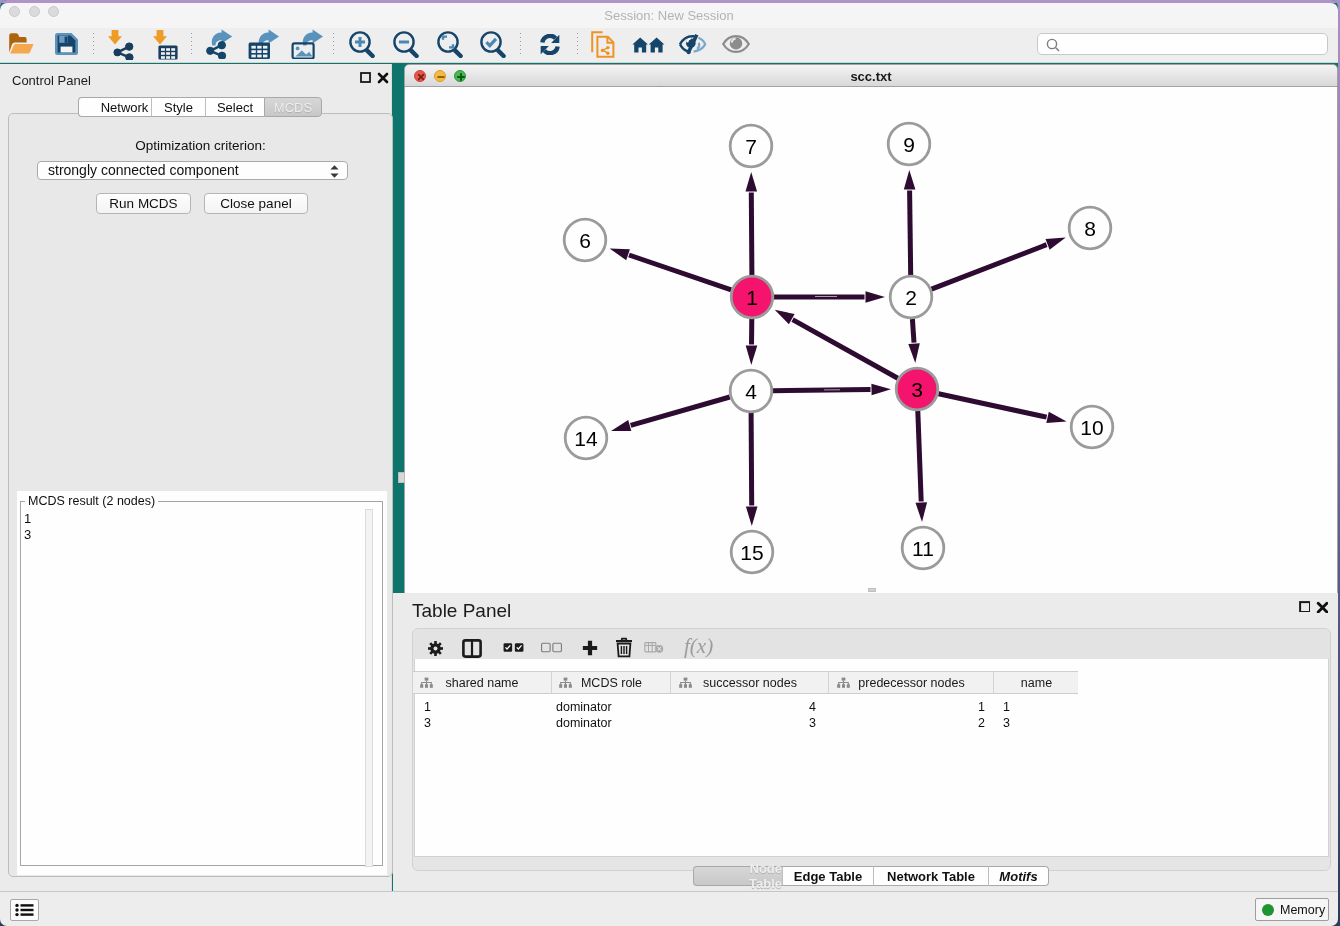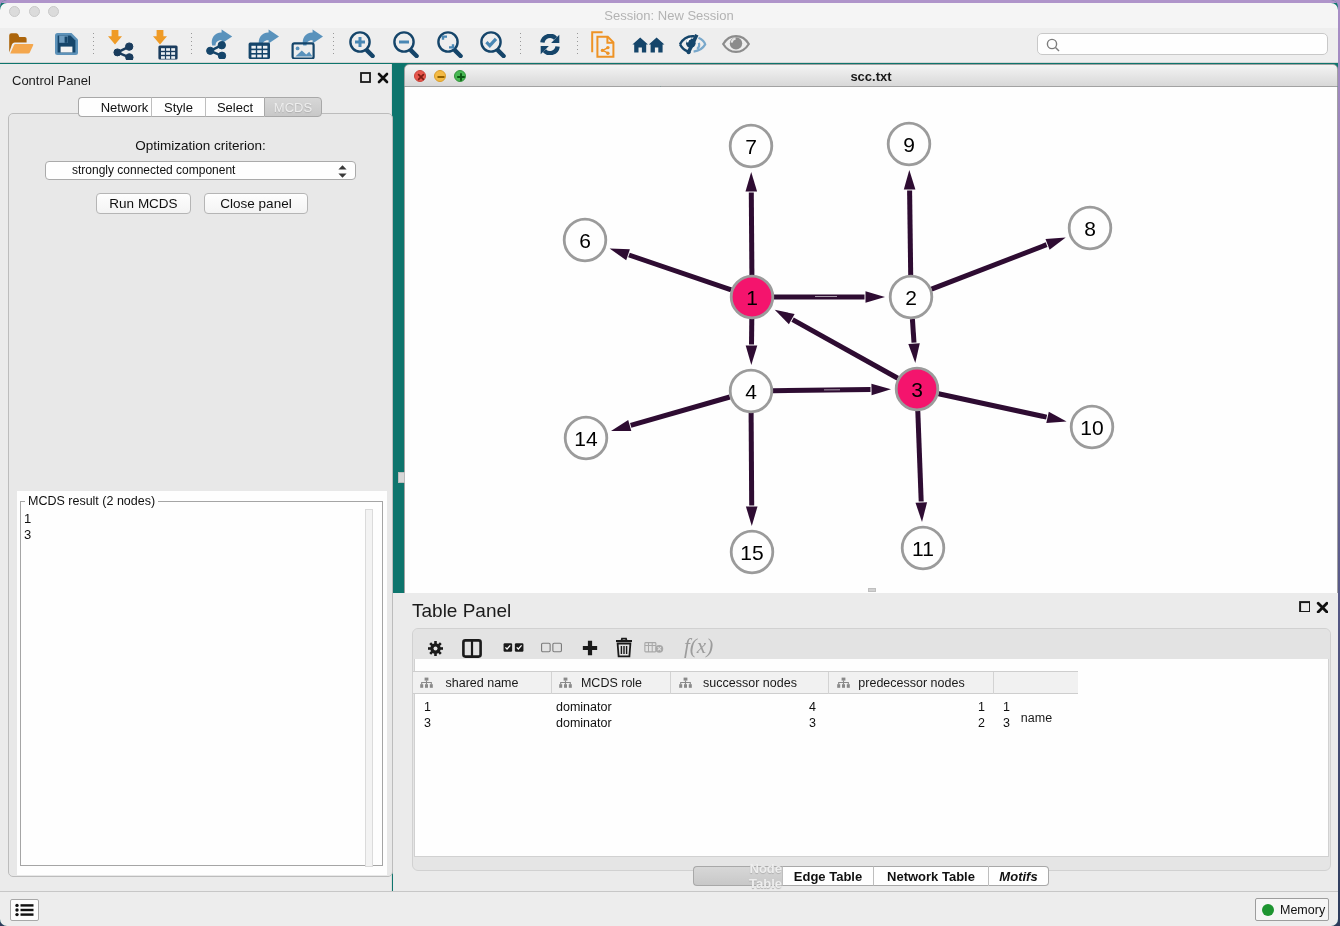--- a/index.html
+++ b/index.html
@@ -26,21 +26,21 @@
 #cp-title { position:absolute; left:12px; top:9px; font-size:13px; color:#1c1c1c; }
 .wicon { position:absolute; top:8px; }
 #cp-tabs { position:absolute; left:78px; top:33px; height:20px; display:flex; z-index:3; }
 .tab { height:20px; font-size:13px; color:#111; background:#fff; border-top:1px solid #a9a9a9; border-bottom:1px solid #a9a9a9; display:flex; align-items:center; justify-content:center; }
 .tab.first { border-left:1px solid #a9a9a9; border-radius:4px 0 0 4px;padding-left:19px; }
 .tab.last { border-right:1px solid #a9a9a9; border-radius:0 4px 4px 0; }
 .tab.mid { border-left:1px solid #bfbfbf; }
 .tab.sel { background:linear-gradient(#d8d8d8,#c9c9c9); color:#efefef; text-shadow:0 1px 1px #b0b0b0; border-left:1px solid #a9a9a9;text-align:right; }
 #cp-panel { position:absolute; left:8px; top:49px; width:385px; height:764px; background:#e9e9e9; border:1px solid #bdbdbd; border-radius:5px; }
 #opt-label { position:absolute; left:0; top:24px; width:100%; text-align:center; font-size:13.5px; color:#111; }
-#cp-select { position:absolute; left:36px; top:47px; width:311px; height:19px; background:#fff; border:1px solid #ababab; border-radius:4px; font-size:12px; color:#111; line-height:17px; padding-left:26px; }
+#cp-select { position:absolute; left:28px; top:47px; width:311px; height:19px; background:#fff; border:1px solid #ababab; border-radius:4px; font-size:14px; color:#111; line-height:17px; padding-left:10px; }
 .cpbtn { position:absolute; top:79px; height:21px; background:linear-gradient(#ffffff,#f4f4f4); border:1px solid #b6b6b6; border-radius:4px; font-size:13.5px; color:#111; text-align:center; line-height:19px; }
 #mcds-outer { position:absolute; left:8px; top:377px; width:370px; height:384px; background:#fff; }
 #mcds-border { position:absolute; left:3px; top:10px; width:363px; height:365px; border:1px solid #a6a6a6; }
 #mcds-legend { position:absolute; left:8px; top:3px; background:#fff; font-size:12.5px; color:#111; padding:0 3px; }
 #mcds-text { position:absolute; left:7px; top:20px; font-size:13px; color:#111; line-height:16px; }
 #mcds-sb { position:absolute; left:348px; top:18px; width:8px; height:358px; background:#f4f4f4; border:1px solid #dcdcdc; }
 
 
 #netwin { position:absolute; left:404px; top:64px; width:934px; height:529px; }
 #net-titlebar { position:absolute; left:0; top:0; width:934px; height:23px; background:linear-gradient(#f5f5f5,#d9d9d9); border:1px solid #a3a3a3; border-radius:5px 5px 0 0; }
@@ -444,21 +444,21 @@
               <g fill="#8a8a8a">
                 <rect x="4.6" y="0.6" width="3.8" height="3"></rect>
                 <rect x="0.2" y="7.2" width="3" height="3.6"></rect>
                 <rect x="5.0" y="7.2" width="3" height="3.6"></rect>
                 <rect x="9.8" y="7.2" width="3" height="3.6"></rect>
               </g>
               <g fill="none" stroke="#8a8a8a" stroke-width="1.1">
                 <path d="M6.5 3.6 V5.5 M1.7 7.4 V5.5 H11.3 V7.4 M6.5 5.5 V7.4"></path>
               </g>
             </svg>predecessor nodes</div>
-        <div class="th" style="left:582px; width:83px; border-right:none;margin-top:35px;">name</div>
+        <div class="th" style="left:582px; width:83px; border-right:none;">name</div>
       </div>
       <div class="cell" style="left:11px; top:70px;">1</div>
       <div class="cell" style="left:143px; top:70px;">dominator</div>
       <div class="cell" style="left:259px; top:70px; width:144px; text-align:right;">4</div>
       <div class="cell" style="left:417px; top:70px; width:155px; text-align:right;">1</div>
       <div class="cell" style="left:590px; top:70px;">1</div>
       <div class="cell" style="left:11px; top:86px;">3</div>
       <div class="cell" style="left:143px; top:86px;">dominator</div>
       <div class="cell" style="left:259px; top:86px; width:144px; text-align:right;">3</div>
       <div class="cell" style="left:417px; top:86px; width:155px; text-align:right;">2</div>

